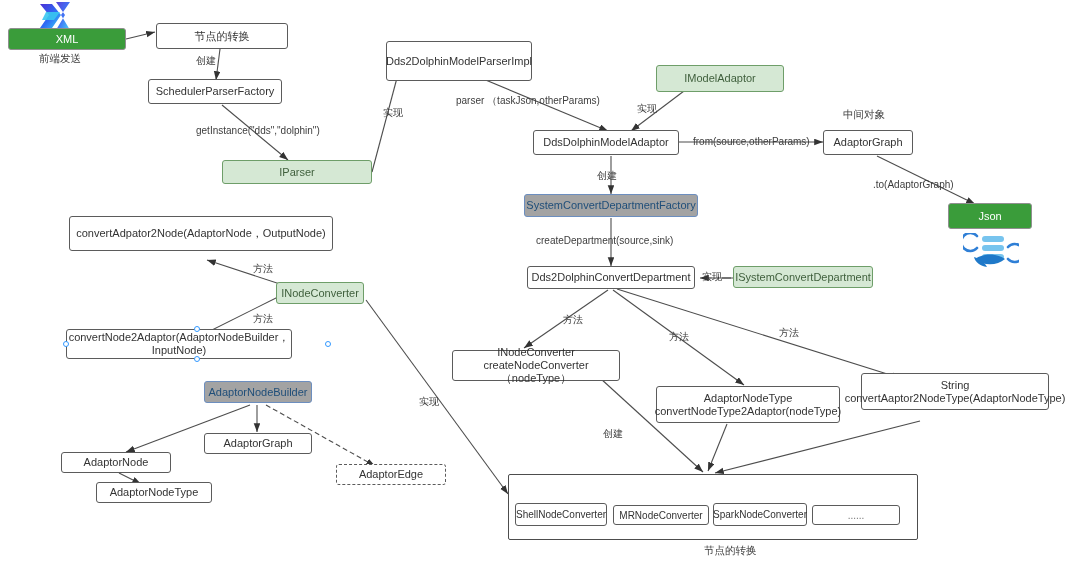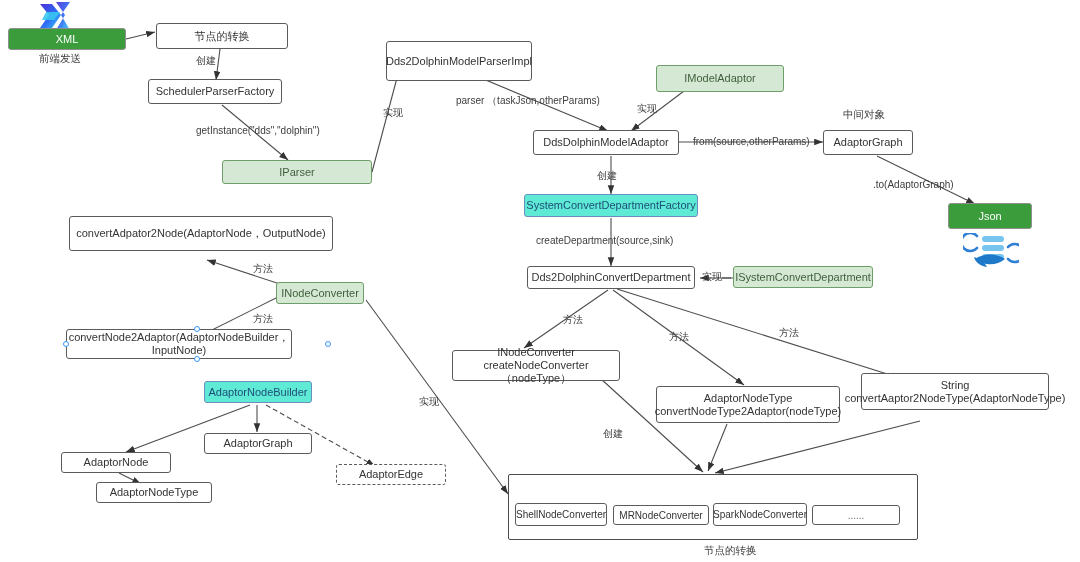--- a/index.html
+++ b/index.html
@@ -38,21 +38,21 @@
     line-height: 13px;
     padding: 1px 3px;
     white-space: pre-line;
   }
   .node.green {
     background: #d5e8d4;
     border-color: #6e9e69;
     color: #3f5f3c;
   }
   .node.blue {
-    background: #5eead4;
+    background: #a3a3a3;
     border-color: #6c8ebf;
     color: #1f4e79;
   }
   .node.solidgreen {
     background: #3a9c3a;
     border-color: #8f8f8f;
     color: #ffffff;
   }
   .node.dashed {
     border-style: dashed;

